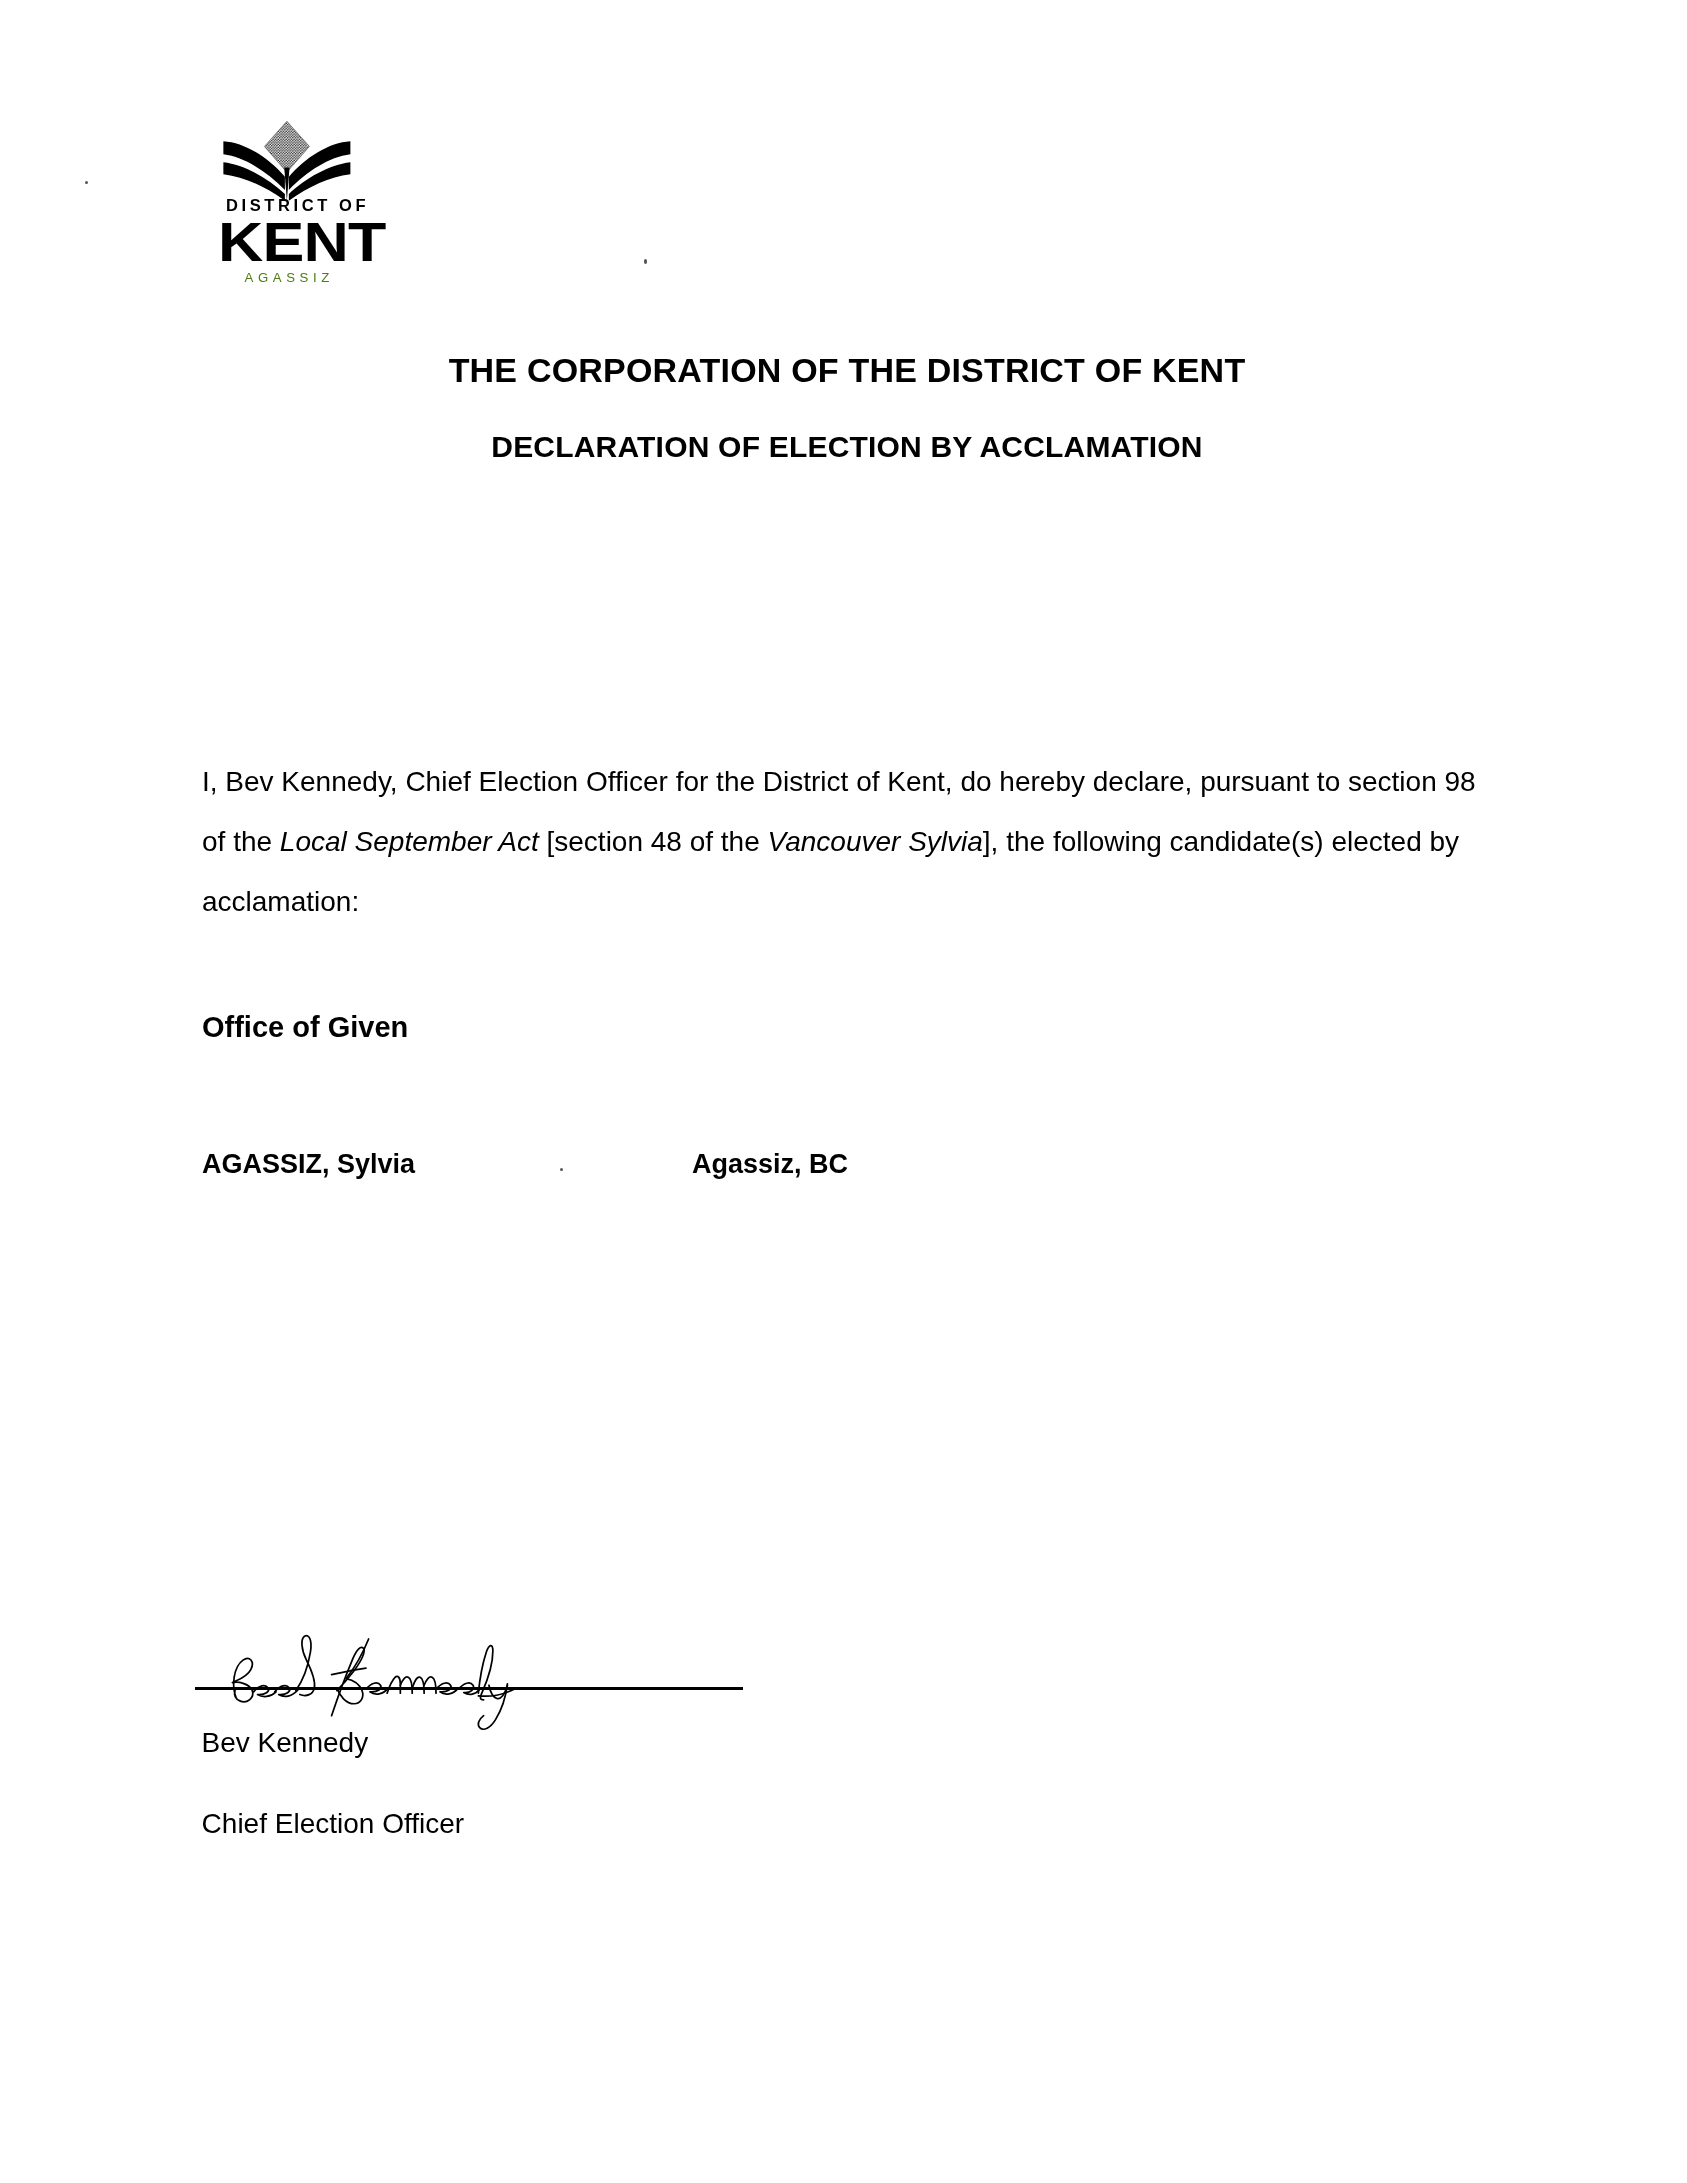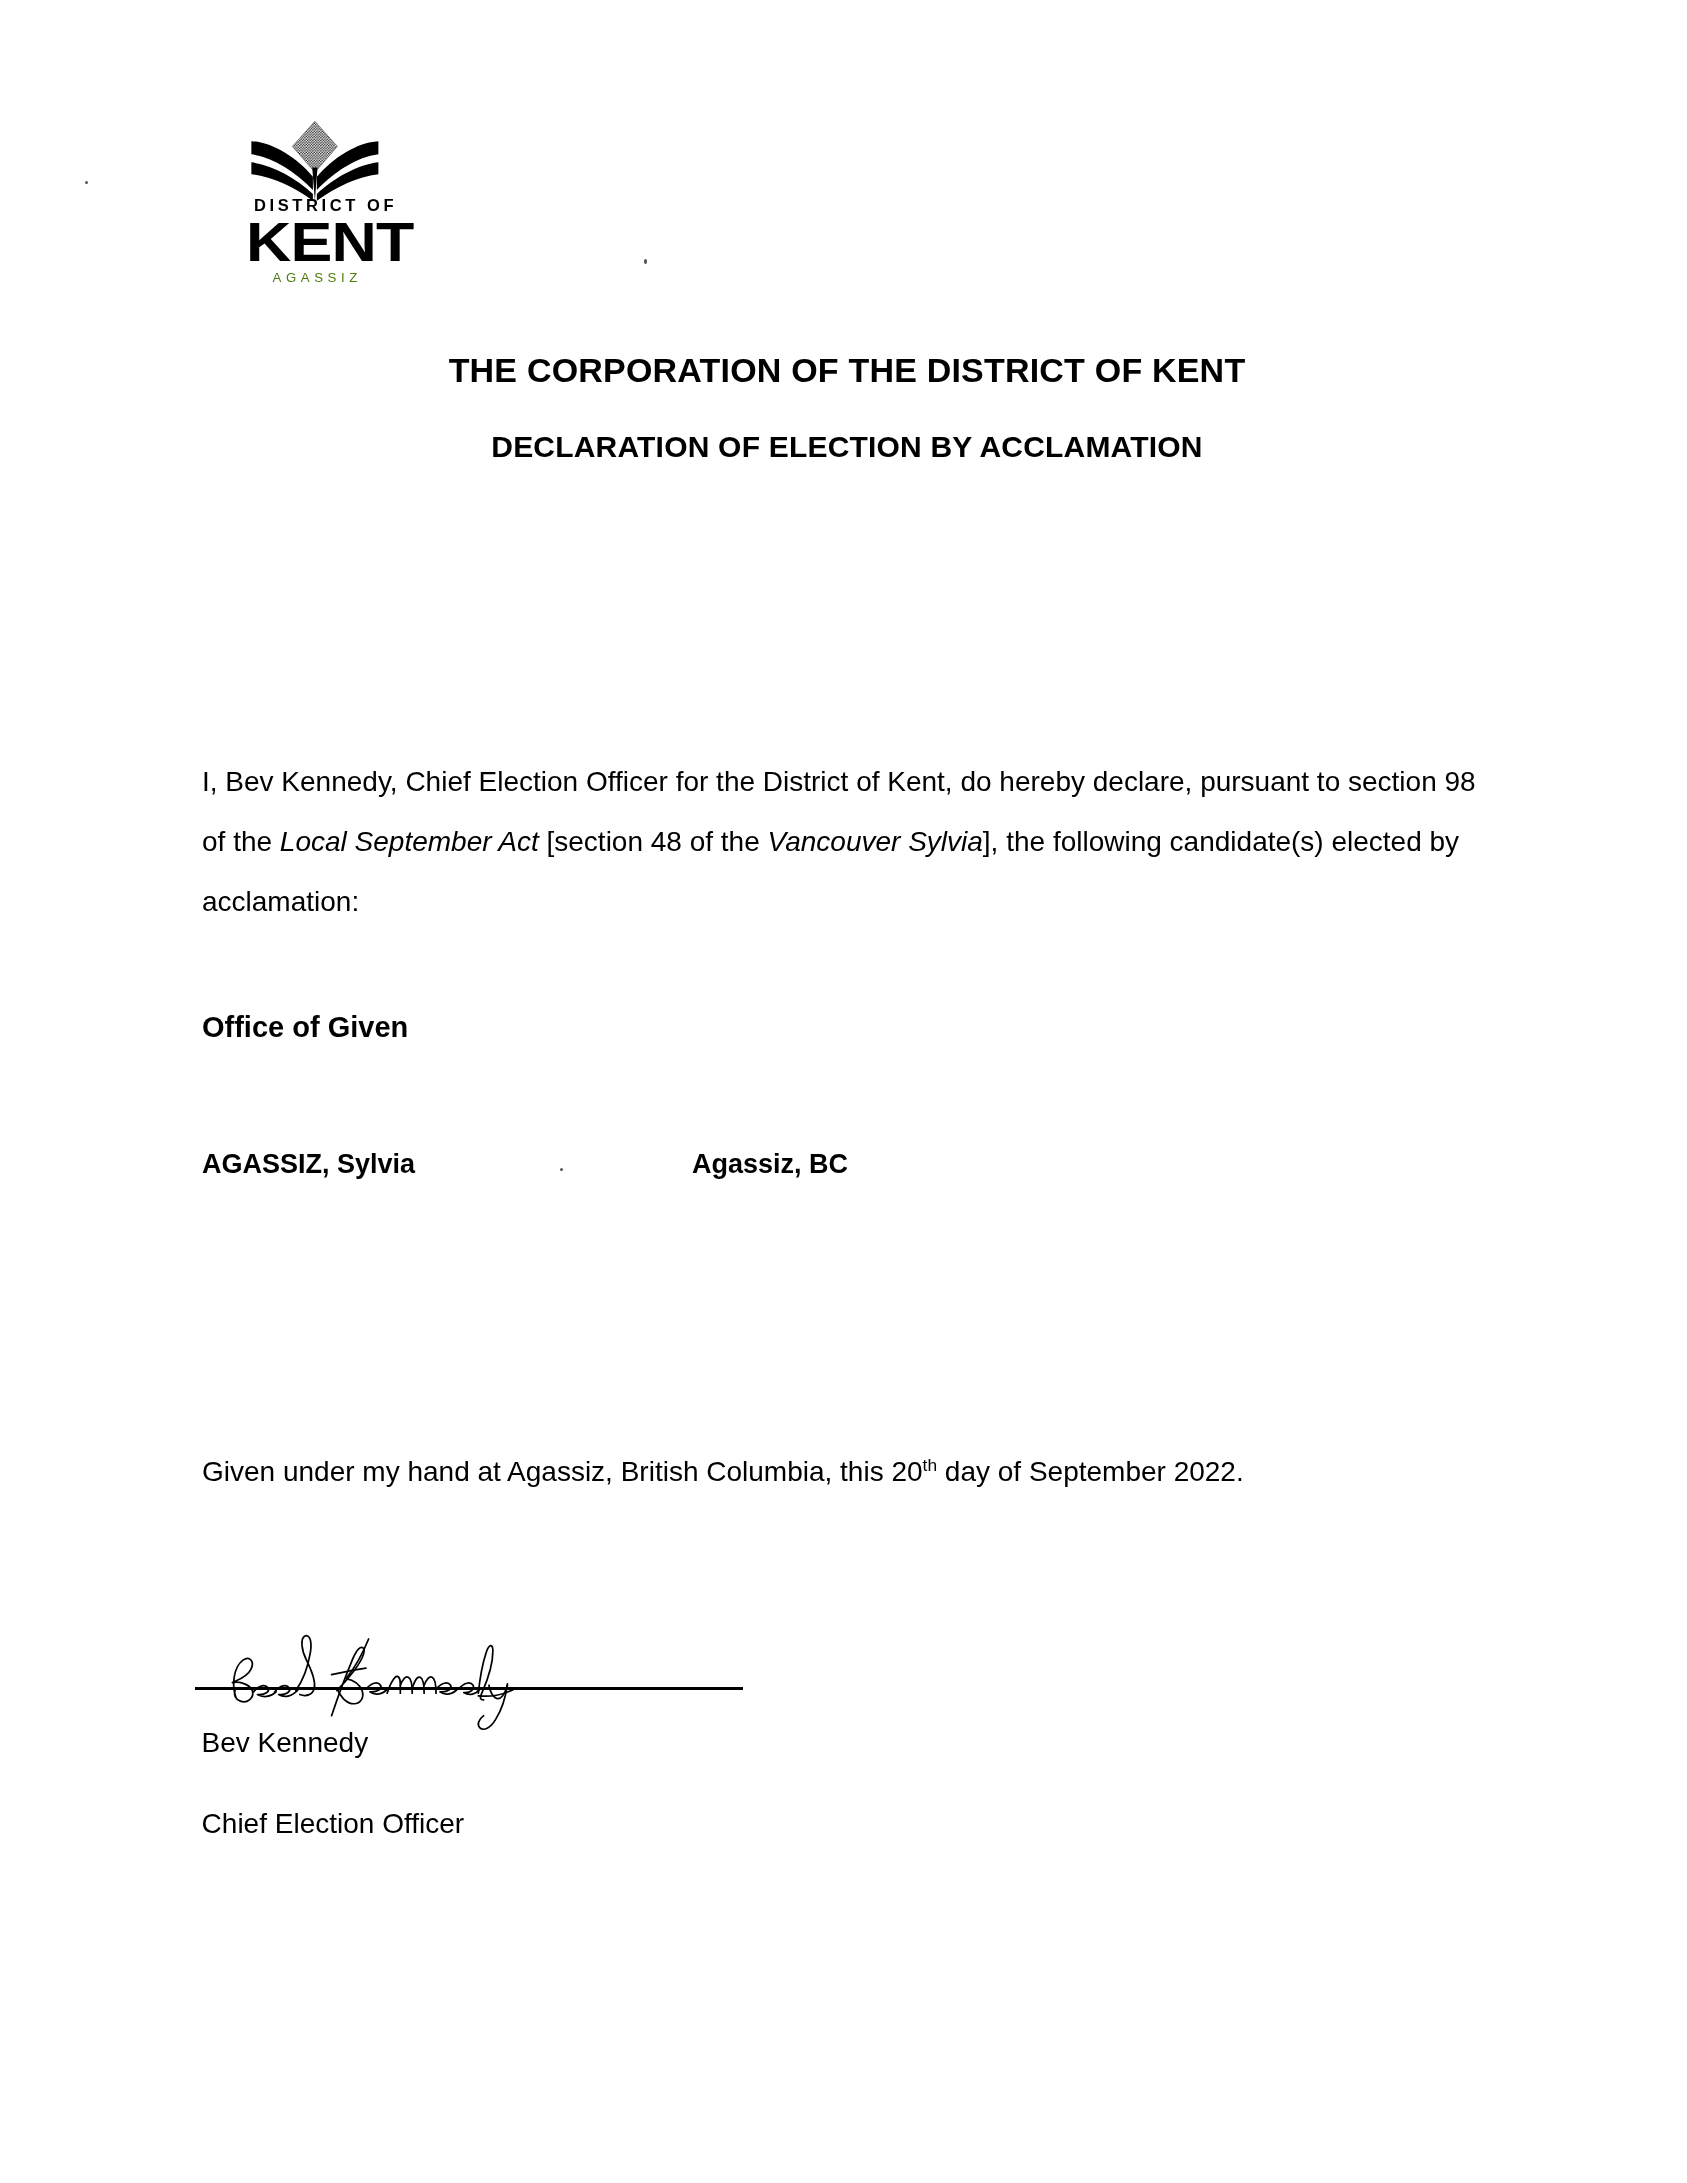--- a/index.html
+++ b/index.html
@@ -17,21 +17,20 @@
     overflow: hidden;
   }
 
   
   .logo-block {
     position: absolute;
     left: 218px;
     top: 116px;
     width: 192px;
     height: 182px;
-    margin-left: 28px;
   }
   .logo-mark {
     position: absolute;
     left: 0;
     top: 0;
     width: 192px;
     height: 86px;
   }
   .logo-mark svg { display: block; }
   .logo-district {
@@ -249,23 +248,20 @@
     <span>I, Bev Kennedy, Chief Election Officer for the District of Kent, do hereby declare, pursuant to section 98 of the </span><i>Local September Act</i><span> [section 48 of the </span><i>Vancouver Sylvia</i><span>], the following candidate(s) elected by acclamation:</span>
   </div>
 
   <div class="office-heading">Office of Given</div>
 
   <div class="candidate-row">
     <span class="candidate-name">AGASSIZ, Sylvia</span>
     <span class="candidate-location">Agassiz, BC</span>
   </div>
 
-  <div class="given-line">
-    <span>Given under my hand at Agassiz, British Columbia, this 20</span><sup>th</sup><span> day of September 2022.</span>
-  </div>
 
   <div class="sig-block">
     <div class="sig-image">
       <svg width="476" height="126" viewBox="0 0 720 190" xmlns="http://www.w3.org/2000/svg">
         <g fill="none" stroke="#000" stroke-width="2.6" stroke-linecap="round" stroke-linejoin="round">
 
           <path d="M52,132 C44,112 48,84 62,74 C72,67 80,76 74,88 C68,100 54,104 46,108 C56,106 72,110 76,120 C80,131 68,140 58,136 C50,133 48,126 50,120"></path>
 
           <path d="M78,122 C86,112 96,110 100,116 C103,121 96,127 84,126 C92,131 104,130 112,122"></path>
 

